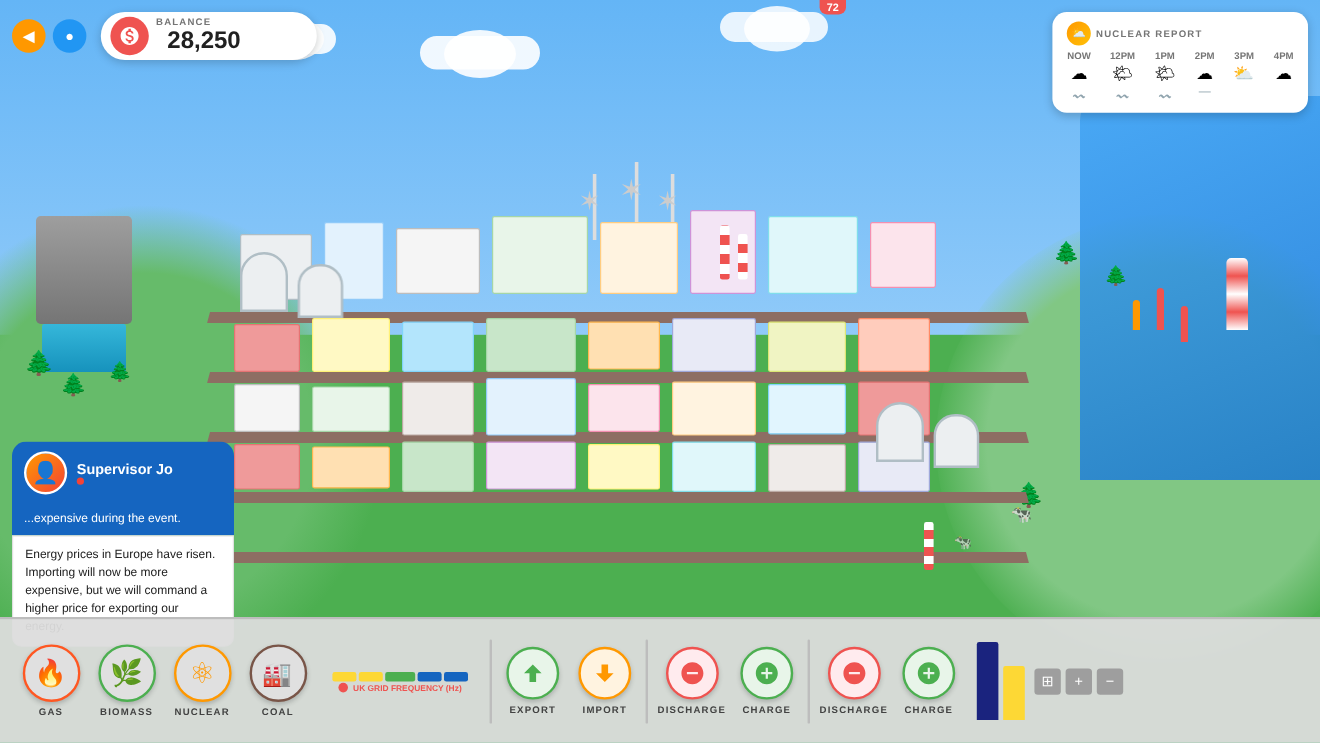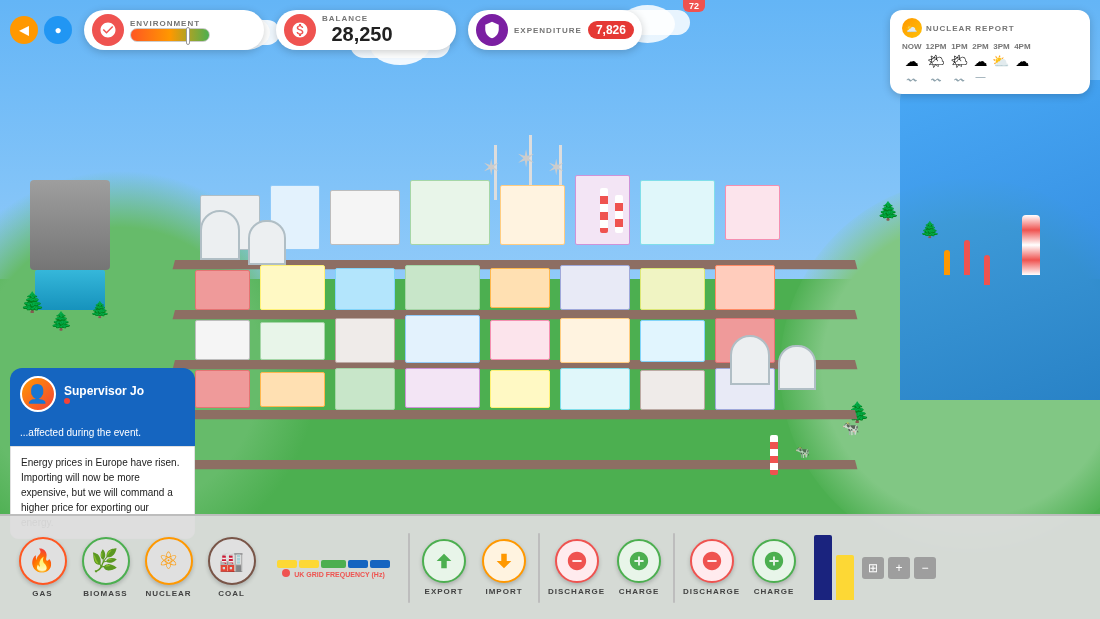--- a/index.html
+++ b/index.html
@@ -200,21 +200,21 @@
       width: 20px; height: 20px;
       background: linear-gradient(135deg, #ff9800, #ffc107);
       border-radius: 50%;
       display: flex; align-items: center; justify-content: center;
       font-size: 10px;
       color: white;
     }
 
     .weather-times {
       display: flex;
-      gap: 4px;
+      gap: 16px;
     }
     .weather-time-col {
       display: flex;
       flex-direction: column;
       align-items: center;
       gap: 2px;
     }
     .weather-time-label {
       font-size: 8px;
       color: #757575;
@@ -553,59 +553,33 @@
 <div class="score-badge">72</div>
 
 <div class="hud-top">
 
   <div class="top-left-btns">
     <button class="circle-btn circle-btn-orange">◀</button>
     <button class="circle-btn circle-btn-blue">●</button>
   </div>
 
 
-  <div class="stat-pill">
-    <div class="stat-icon stat-icon-env">
-      <svg width="18" height="18" viewBox="0 0 24 24" fill="white">
-          <path d="M12 2C6.48 2 2 6.48 2 12s4.48 10 10 10 10-4.48 10-10S17.52 2 12 2zm-2 15l-5-5 1.41-1.41L10 14.17l7.59-7.59L19 8l-9 9z"></path>
-        </svg>
-    </div>
-    <div>
-      <div class="stat-label">ENVIRONMENT</div>
-      <div class="env-bar">
-        <div class="env-marker"></div>
-      </div>
-    </div>
-  </div>
 
   <div class="stat-pill">
     <div class="stat-icon stat-icon-balance">
       <svg width="18" height="18" viewBox="0 0 24 24" fill="white">
           <path d="M12 2C6.48 2 2 6.48 2 12s4.48 10 10 10 10-4.48 10-10S17.52 2 12 2zm1.41 16.09V20h-2.67v-1.93c-1.71-.36-3.16-1.46-3.27-3.4h1.96c.1 1.05.82 1.87 2.65 1.87 1.96 0 2.4-.98 2.4-1.59 0-.83-.44-1.61-2.67-2.14-2.48-.6-4.18-1.62-4.18-3.67 0-1.72 1.39-2.84 3.11-3.21V4h2.67v1.95c1.86.45 2.79 1.86 2.85 3.39H14.3c-.05-1.11-.64-1.87-2.22-1.87-1.5 0-2.4.68-2.4 1.64 0 .84.65 1.39 2.67 1.91s4.18 1.39 4.18 3.91c-.01 1.83-1.38 2.83-3.12 3.16z"></path>
         </svg>
     </div>
     <div>
       <div class="stat-label">BALANCE</div>
       <div class="balance-value">28,250</div>
     </div>
   </div>
 
-  <div class="stat-pill" style="min-width:160px;">
-    <div class="stat-icon stat-icon-exp">
-      <svg width="18" height="18" viewBox="0 0 24 24" fill="white">
-          <path d="M12 1L3 5v6c0 5.55 3.84 10.74 9 12 5.16-1.26 9-6.45 9-12V5l-9-4z"></path>
-        </svg>
-    </div>
-    <div>
-      <div class="stat-label">EXPENDITURE</div>
-    </div>
-    <div style="margin-left:auto;">
-      <div class="exp-value">7,826</div>
-    </div>
-  </div>
 </div>
 
 <div class="weather-panel">
   <div class="weather-title">
     <div class="weather-icon-circle">⛅</div>
     <span>NUCLEAR REPORT</span>
   </div>
   <div class="weather-times">
     <div class="weather-time-col">
       <div class="weather-time-label">NOW</div>
@@ -641,21 +615,21 @@
 </div>
 
 <div class="supervisor-panel">
   <div class="supervisor-header">
     <div class="supervisor-avatar">👤</div>
     <div>
       <div class="supervisor-name">Supervisor Jo</div>
       <div class="supervisor-dot"></div>
     </div>
   </div>
-  <div class="supervisor-msg1">...affected during the event.</div>
+  <div class="supervisor-msg1">...expensive during the event.</div>
   <div class="supervisor-msg2">Energy prices in Europe have risen. Importing will now be more expensive, but we will command a higher price for exporting our energy.</div>
 </div>
 
 <div class="bottom-hud">
 
   <div class="energy-btn">
     <div class="energy-icon-circle" style="border-color:#ff5722;">
       <span style="color:#ff5722;">🔥</span>
     </div>
     <div class="energy-label">GAS</div>

